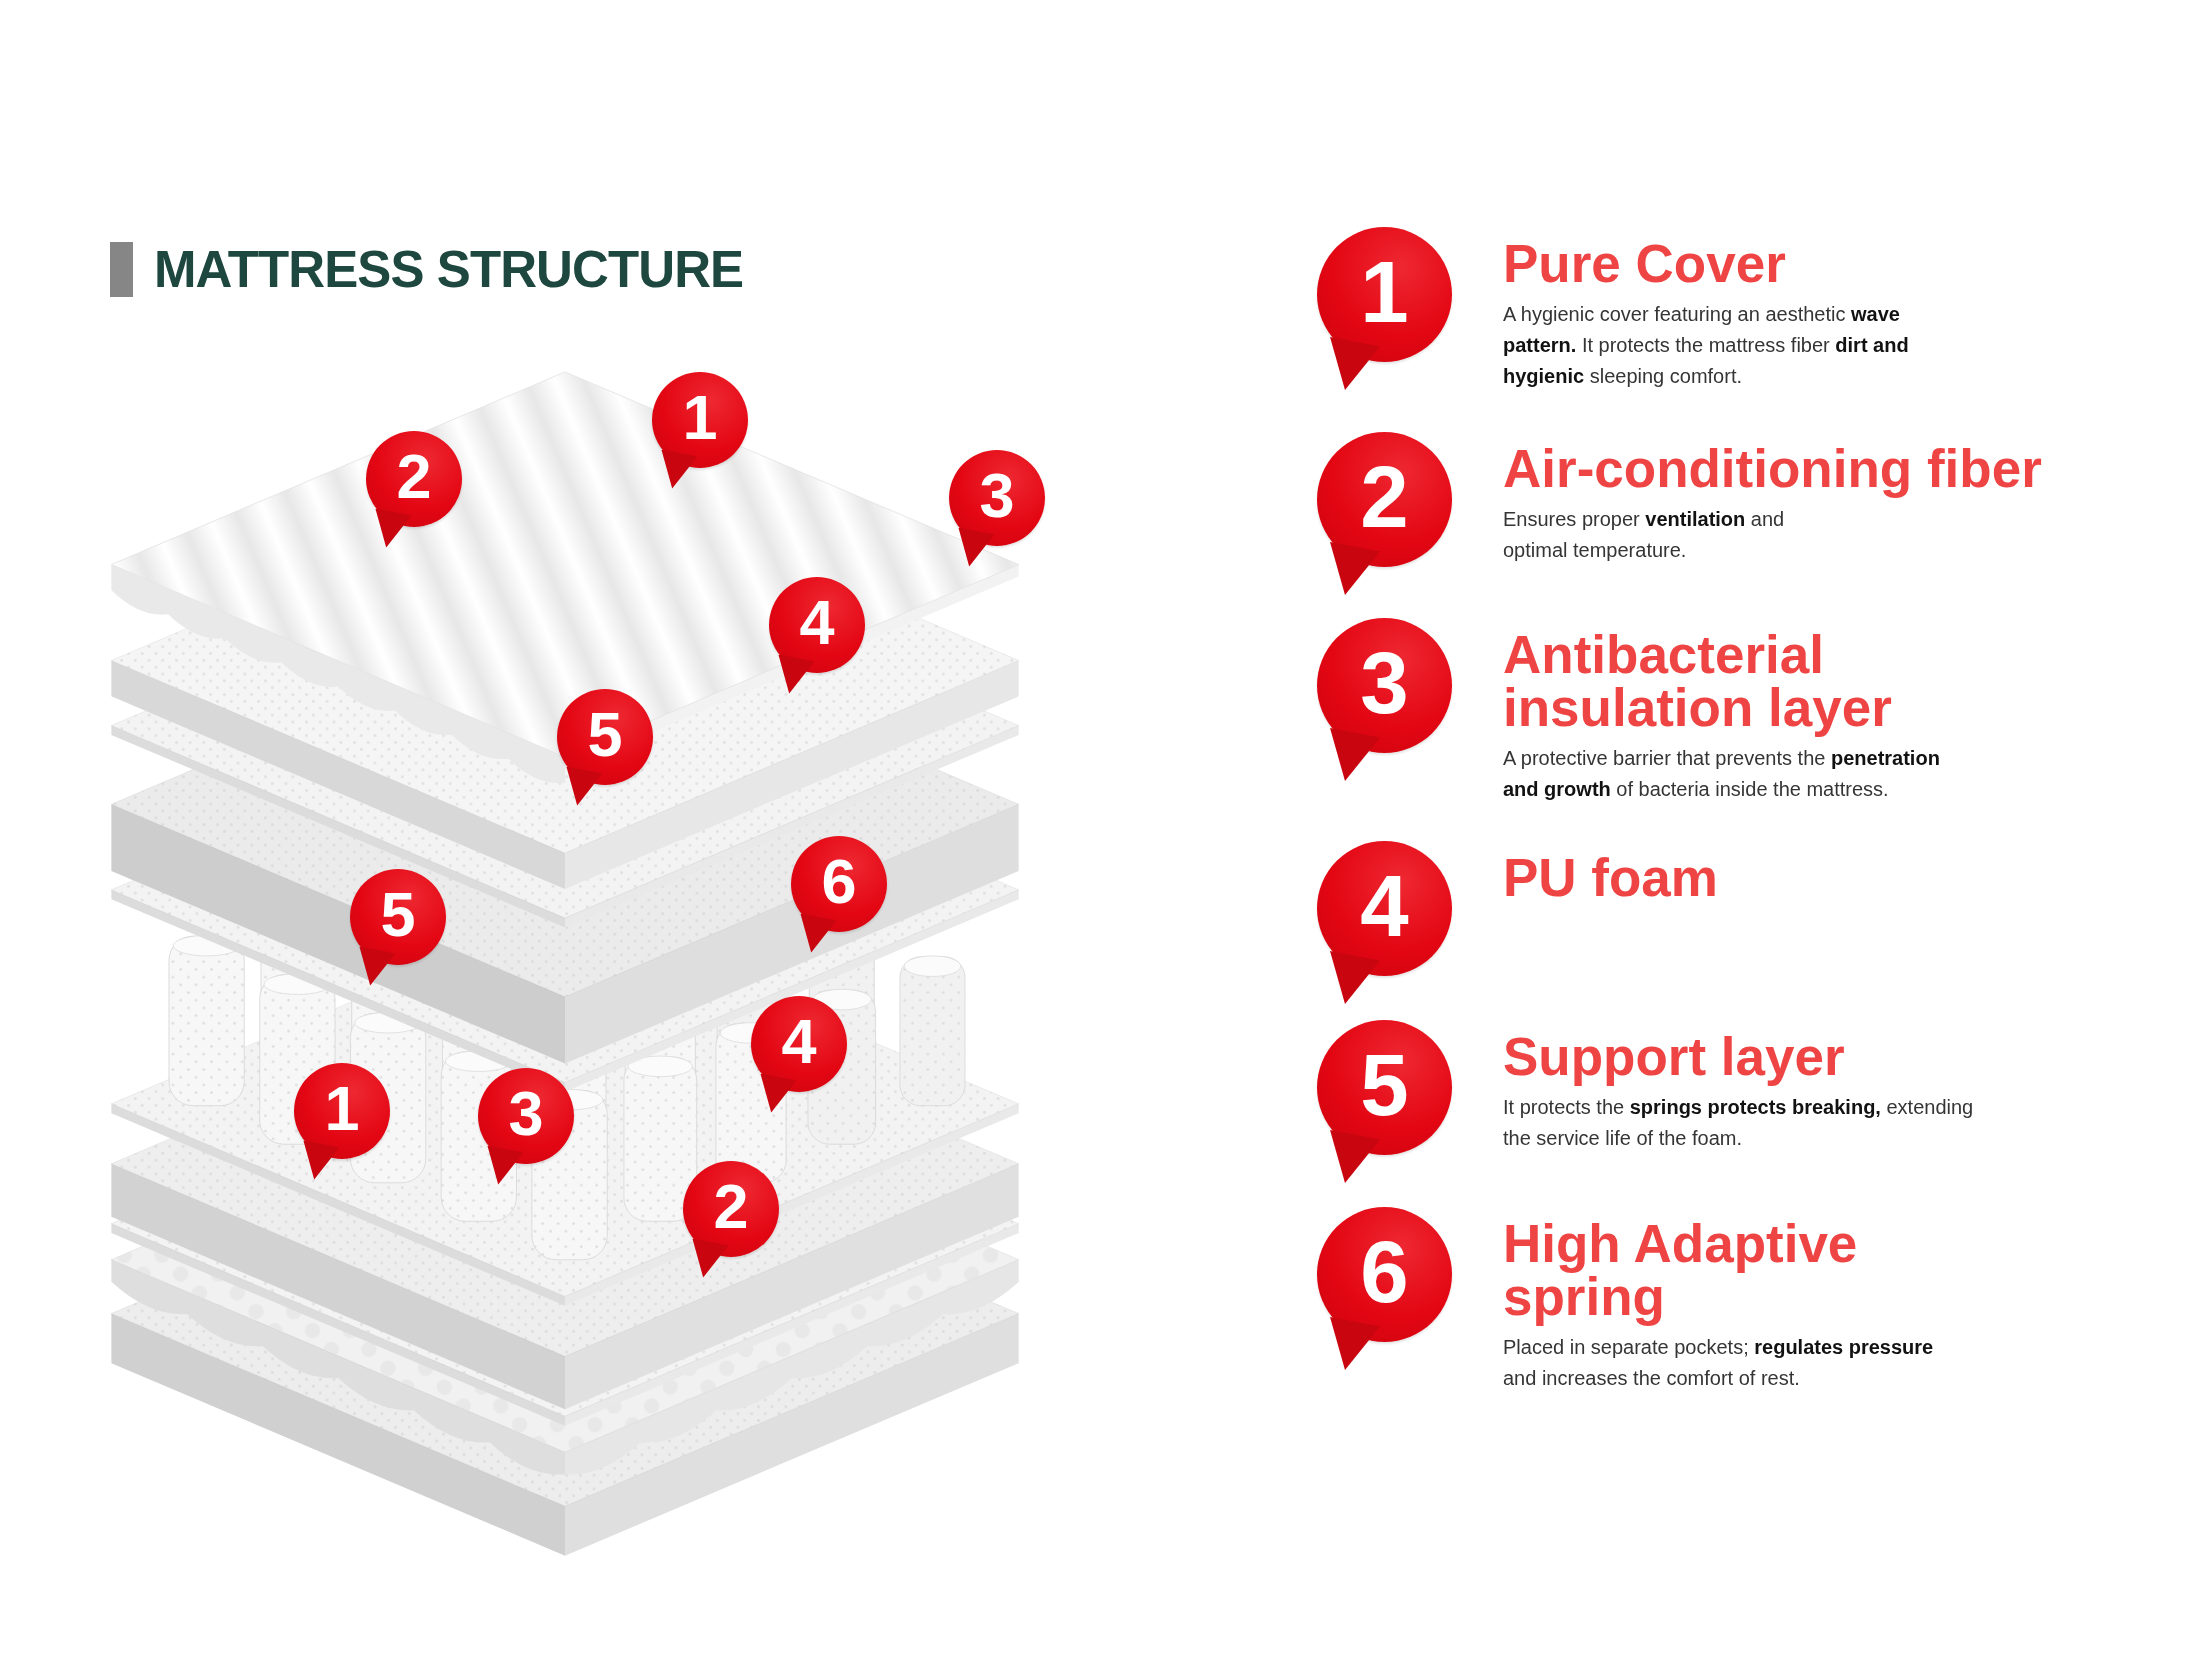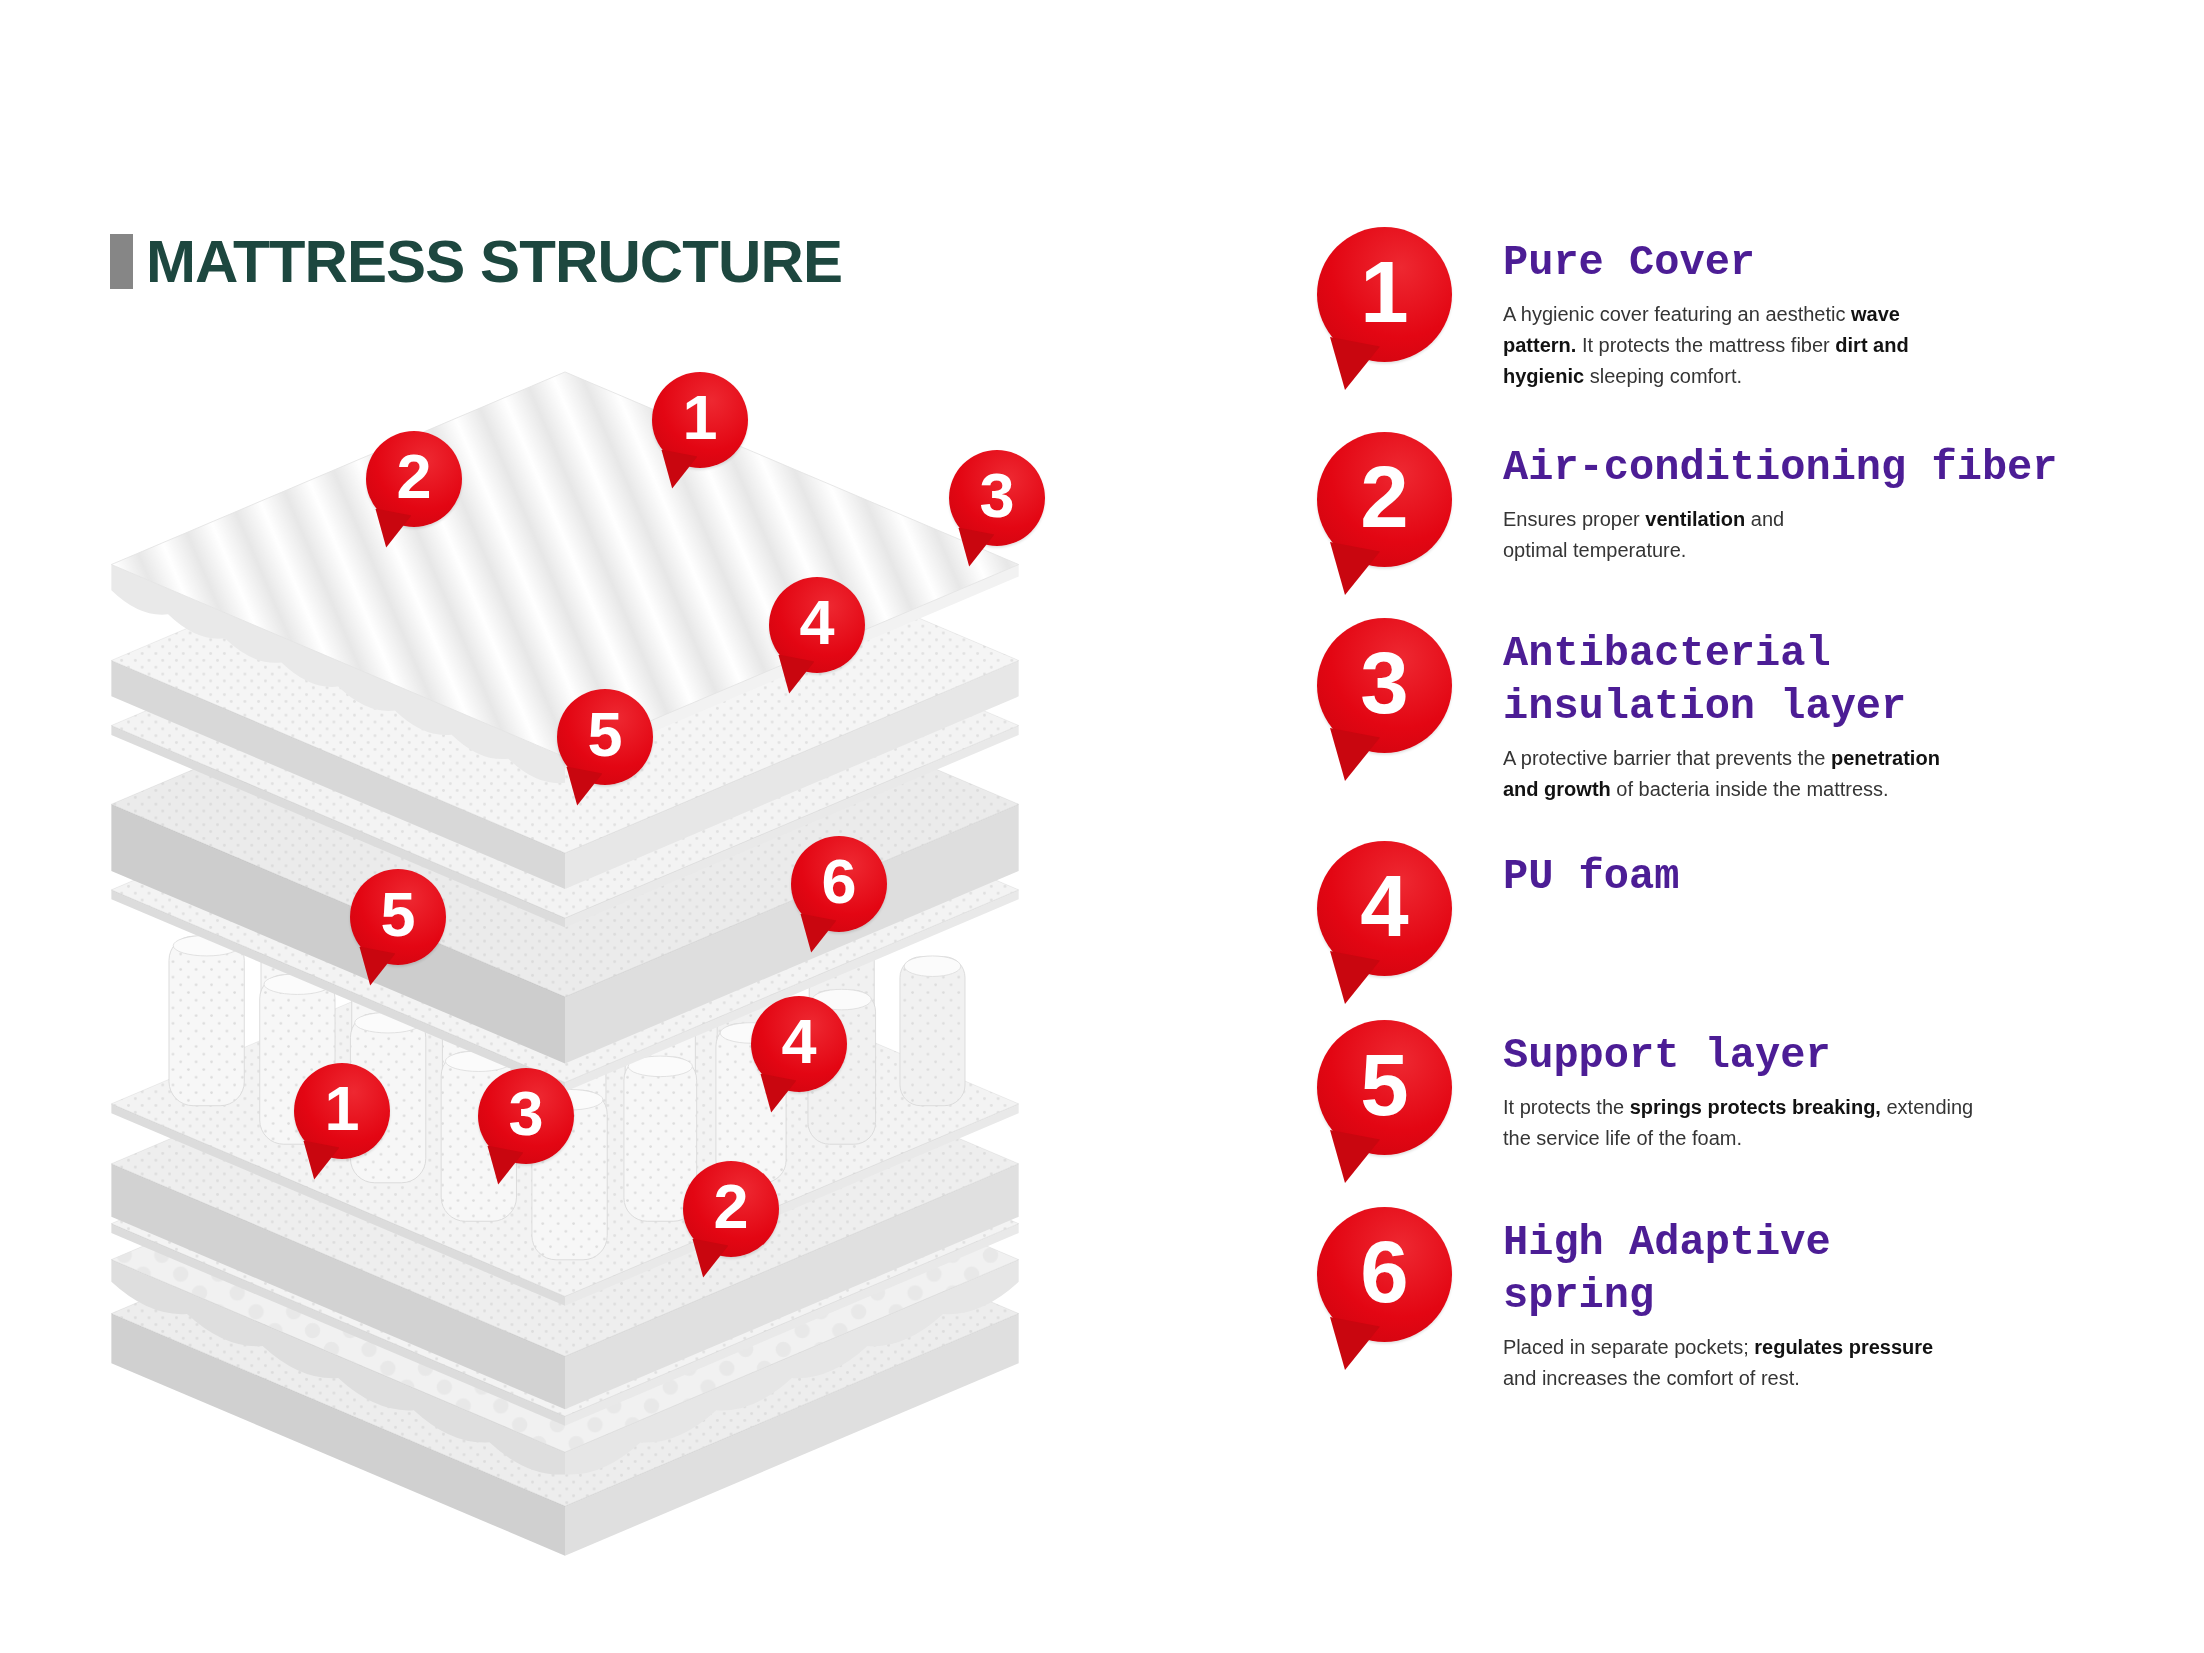--- a/index.html
+++ b/index.html
@@ -2,21 +2,21 @@
 <html style="font-size:13.7px"><head>
 <meta charset="utf-8">
 <style>
   html,body{margin:0;padding:0;background:#ffffff;}
   body{font-family:"Liberation Sans", sans-serif; -webkit-font-smoothing:antialiased;}
   .canvas{position:relative;width:2204px;height:1653px;background:#ffffff;overflow:hidden;}
 
   
   .header{position:absolute;left:110px;top:233px;display:flex;align-items:center;gap:13px;}
   .accent-bar{width:23px;height:55px;background:#868686;}
-  .page-title{margin:0;font-size:60px;line-height:57px;font-weight:700;letter-spacing:-0.9px;color:#1d473f;}
+  .page-title{margin:8px;font-size:51px;line-height:57px;font-weight:700;letter-spacing:-0.9px;color:#1d473f;}
 
   
   .pin{position:absolute;border-radius:50%;
        background:radial-gradient(circle at 62% 30%, #ee2831 0%, #e30613 55%, #c9040e 100%);
        color:#fff;display:flex;align-items:center;justify-content:center;font-weight:700;
        box-shadow:0 1.7px 2.6px rgba(0,0,0,0.12);}
   .pin::before{content:"";position:absolute;background:#c9060f;}
   .pin span{position:relative;transform:translateY(-2.6px);}
   .pin--sm{width:96px;height:96px;font-size:63px;}
   .pin--sm::before{left:9.4px;bottom:-20.5px;width:36px;height:39px;
@@ -28,21 +28,21 @@
   
   .diagram{position:absolute;left:0;top:0;width:1284px;height:1653px;}
   .diagram svg{position:absolute;left:77px;top:342px;}
   #pins{position:absolute;left:0;top:0;width:100%;height:100%;}
 
   
   .legend{position:absolute;left:0;top:0;width:2204px;height:1653px;}
   .legend-item{position:absolute;left:1317px;width:856px;}
   .legend-item .pin{position:absolute;left:0;top:0;}
   .legend-text{margin-left:186px;padding-top:10.3px;width:685px;}
-  .legend-title{font-size:42px;line-height:53px;font-weight:700;color:#4c1d95;letter-spacing:0;font-family:Liberation Mono, monospace;}
+  .legend-title{font-size:53px;line-height:53px;font-weight:700;color:#ef4444;letter-spacing:0;}
   .legend-desc{margin-top:8.6px;font-size:20px;line-height:31px;color:#353535;}
   .legend-desc b{color:#121212;}
 </style>
 </head>
 <body>
 
 <div class="canvas">
 
   <div class="header">
     <div class="accent-bar"></div>

